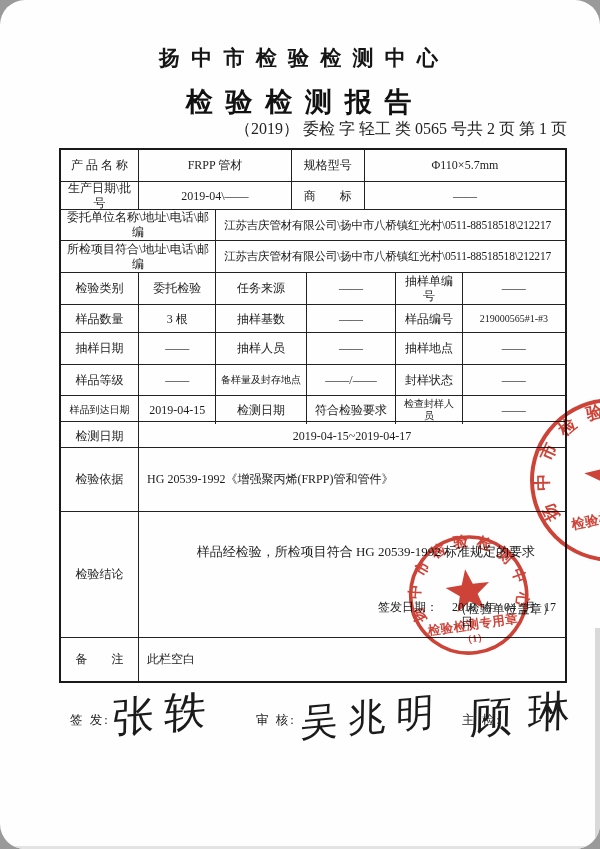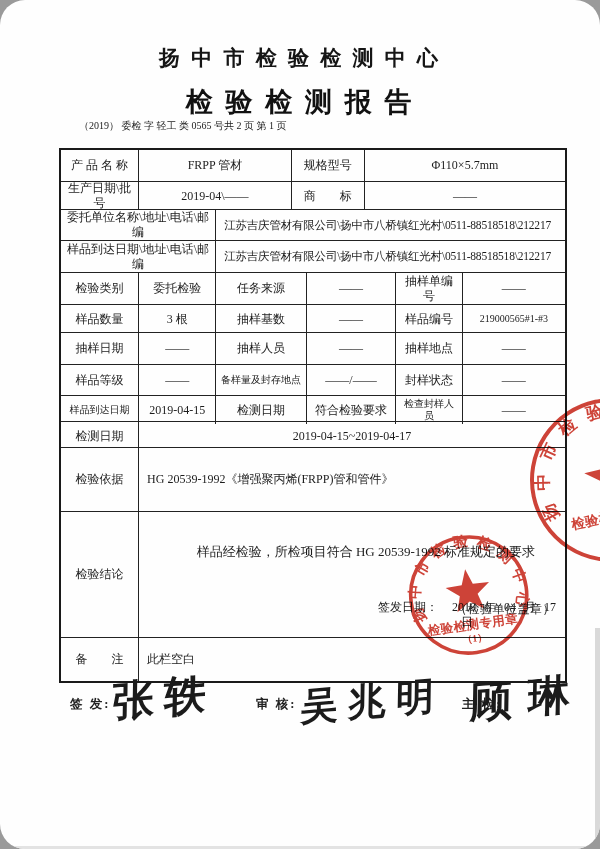--- a/index.html
+++ b/index.html
@@ -14,21 +14,21 @@
   .org-title{
     position:absolute;top:44px;left:0;width:100%;text-align:center;
     font-size:21px;font-weight:bold;letter-spacing:3px;color:#151515;
   }
   .report-title{
     position:absolute;top:84px;left:0;width:100%;text-align:center;
     font-size:27px;font-weight:bold;letter-spacing:3px;color:#111;
   }
   .ref-row{
     position:absolute;top:119px;left:60px;width:507px;
-    display:flex;justify-content:flex-start;font-size:10px;color:#222;margin-left:19px;
+    display:flex;justify-content:flex-end;font-size:16px;color:#222;
   }
   
   .tbl{
     position:absolute;left:59px;top:148px;width:508px;height:535px;
     border:2px solid #1a1a1a;box-sizing:border-box;
     display:flex;flex-direction:column;font-size:12px;
   }
   .tr{display:flex;width:100%;box-sizing:border-box;border-top:1px solid #222;}
   .tr:first-child{border-top:none;}
   .td{
@@ -51,21 +51,21 @@
   .h5{height:32px;}.h6{height:28px;}.h7{height:32px;}.h8{height:31px;}
   .h9{height:26px;}.h10{height:26px;}.h11{height:65px;}.h12{height:128px;}
   .h13{height:45px;}
   
   .concl-cell{position:relative;display:block;padding:0;}
   .concl-text{position:absolute;top:32px;left:9px;right:30px;text-align:right;font-size:13px;}
   .stamp-note{position:absolute;top:90px;left:316px;font-size:12px;letter-spacing:0.5px;}
   .issue-line{position:absolute;bottom:7px;left:230px;font-size:12px;}
   .issue-line .date{word-spacing:5px;margin-left:14px;}
   
-  .sig-row{position:absolute;left:60px;top:684px;width:510px;height:60px;font-weight:bold;}
+  .sig-row{position:absolute;left:60px;top:700px;width:510px;height:60px;}
   .sig-label{position:absolute;font-size:12.5px;letter-spacing:2px;color:#222;top:12px;}
   .sig-label.l1{left:10px;}
   .sig-label.l2{left:196px;}
   .sig-label.l3{left:366px;margin-left:36px;}
   .sig{
     position:absolute;top:-14px;font-size:42px;color:#1b1b1b;
     transform:rotate(-5deg) skewX(-6deg);letter-spacing:10px;white-space:nowrap;
   }
   .sig.s1{left:52px;}
   .sig.s2{left:240px;font-size:38px;top:-8px;}
@@ -106,21 +106,21 @@
       <div class="td w-l2">商　　标</div>
       <div class="td w-v2">——</div>
     </div>
 
     <div class="tr h3">
       <div class="td w-lab2">委托单位名称\地址\电话\邮编</div>
       <div class="td w-val2 left addr">江苏吉庆管材有限公司\扬中市八桥镇红光村\0511-88518518\212217</div>
     </div>
 
     <div class="tr h4">
-      <div class="td w-lab2">样品到达日期\地址\电话\邮编</div>
+      <div class="td w-lab2">所检项目符合\地址\电话\邮编</div>
       <div class="td w-val2 left addr">江苏吉庆管材有限公司\扬中市八桥镇红光村\0511-88518518\212217</div>
     </div>
 
     <div class="tr h5">
       <div class="td w-c1">检验类别</div>
       <div class="td w-c2">委托检验</div>
       <div class="td w-c3">任务来源</div>
       <div class="td w-c4">——</div>
       <div class="td w-c5">抽样单编号</div>
       <div class="td w-c6">——</div>

